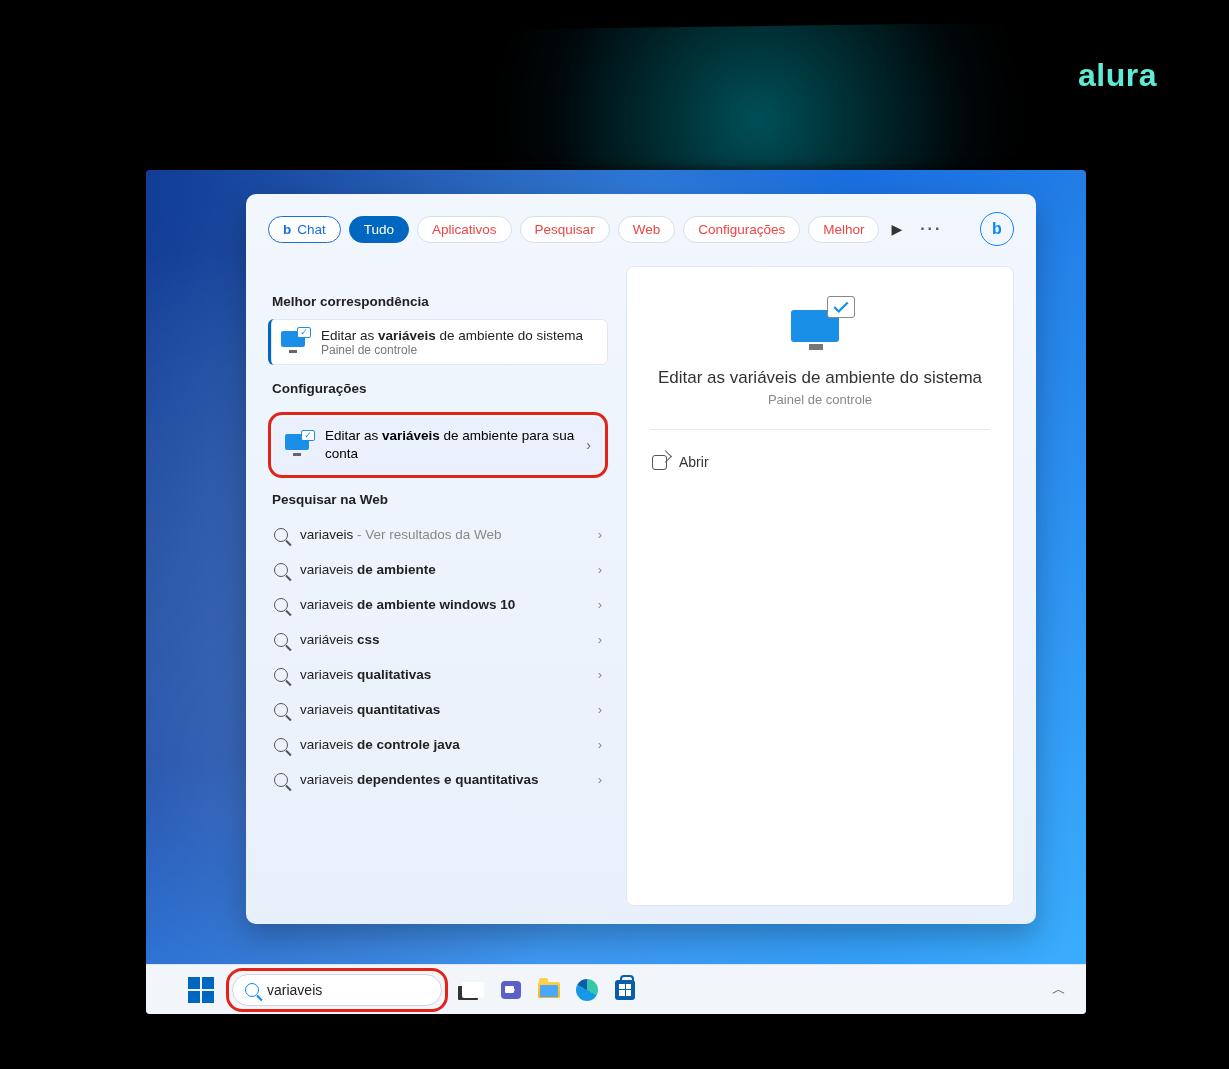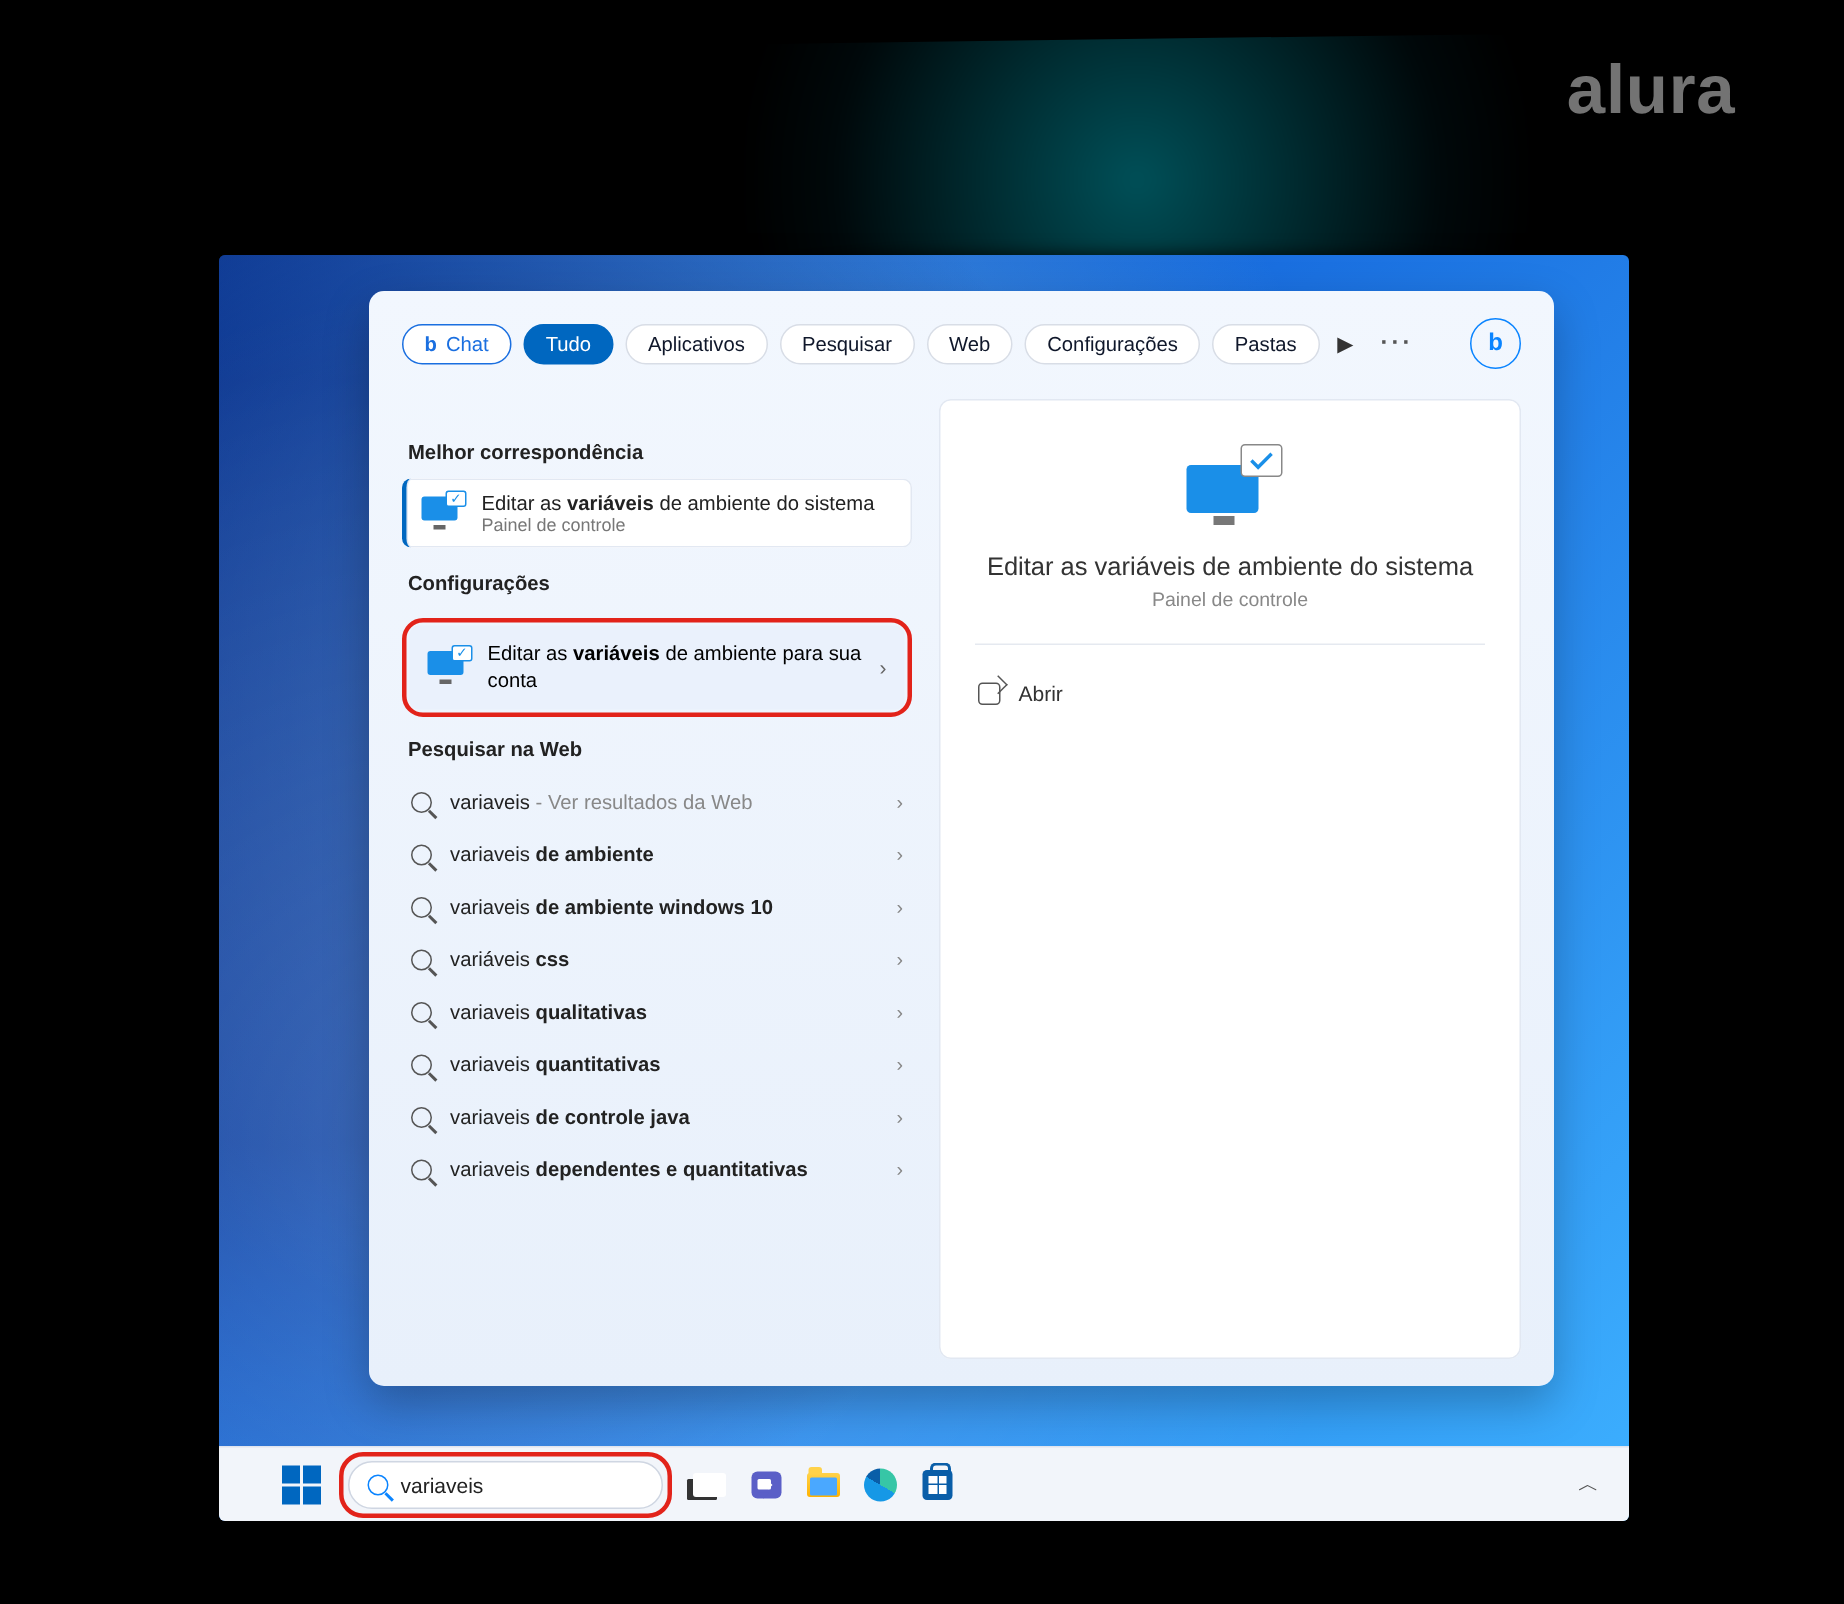--- a/index.html
+++ b/index.html
@@ -21,23 +21,23 @@
   .outer-frame::before{
     content:"";
     position:absolute;
     top:-160px; left:40%;
     width:520px; height:520px;
     background: radial-gradient(circle, rgba(0,145,160,0.55) 0%, rgba(0,40,50,0.2) 55%, rgba(0,0,0,0) 72%);
     filter: blur(6px);
   }
   .brand {
     position: absolute;
-    top: 12px; right: 40px;
-    color: #737373;
-    font-size: 46px;
+    top: 37px; right: 40px;
+    color: #5eead4;
+    font-size: 32px;
     font-weight: 600;
     letter-spacing: 0.5px;
   }
   .desktop {
     position: absolute;
     top: 150px; left: 114px;
     width: 940px; height: 844px;
     background: linear-gradient(135deg,#0a3b9a 0%, #1a6fe0 40%, #3db0ff 100%);
     border-radius: 4px;
     overflow: hidden;
@@ -55,21 +55,21 @@
     top:24px; left:100px; width:790px; height:730px;
     background: linear-gradient(180deg,#f2f7fe 0%, #e8f0fb 100%);
     border-radius:10px;
     box-shadow: 0 12px 30px rgba(0,0,0,0.25);
     display:flex; flex-direction:column;
     padding:18px 22px;
   }
   .pill-row{ display:flex; align-items:center; gap:8px; }
   .pill{
     background:#fff; border:1px solid #d8dde6; border-radius:16px;
-    padding:5px 14px; font-size:13.5px; color:#0f172a; white-space:nowrap;
+    padding:5px 14px; font-size:13.5px; color:#ef4444; white-space:nowrap;
     display:flex; align-items:center; gap:6px;
   }
   .pill.outline{ border:1.6px solid #1a6fe0; color:#1a6fe0; background:#fff;}
   .pill.active{ background:#0067c0; color:#fff; border-color:#0067c0;}
   .play-more{ margin-left:4px; color:#333; font-size:14px;}
   .dots{ margin-left:10px; color:#555; letter-spacing:2px; font-weight:700;}
   .bing-btn{
     margin-left:auto; width:34px; height:34px; border-radius:50%;
     border:1.8px solid #0a84ff; display:flex; align-items:center; justify-content:center;
     color:#0a84ff; font-weight:700;
@@ -176,21 +176,21 @@
         <div class="pill">
             <span>Pesquisar</span>
           </div>
         <div class="pill">
             <span>Web</span>
           </div>
         <div class="pill">
             <span>Configurações</span>
           </div>
         <div class="pill">
-            <span>Pastas</span>
+            <span>Melhor</span>
           </div>
         <span class="play-more">▶</span>
         <span class="dots">···</span>
         <div class="bing-btn">
           <span>b</span>
         </div>
       </div>
 
       <div class="two-col">
         <div class="left">

